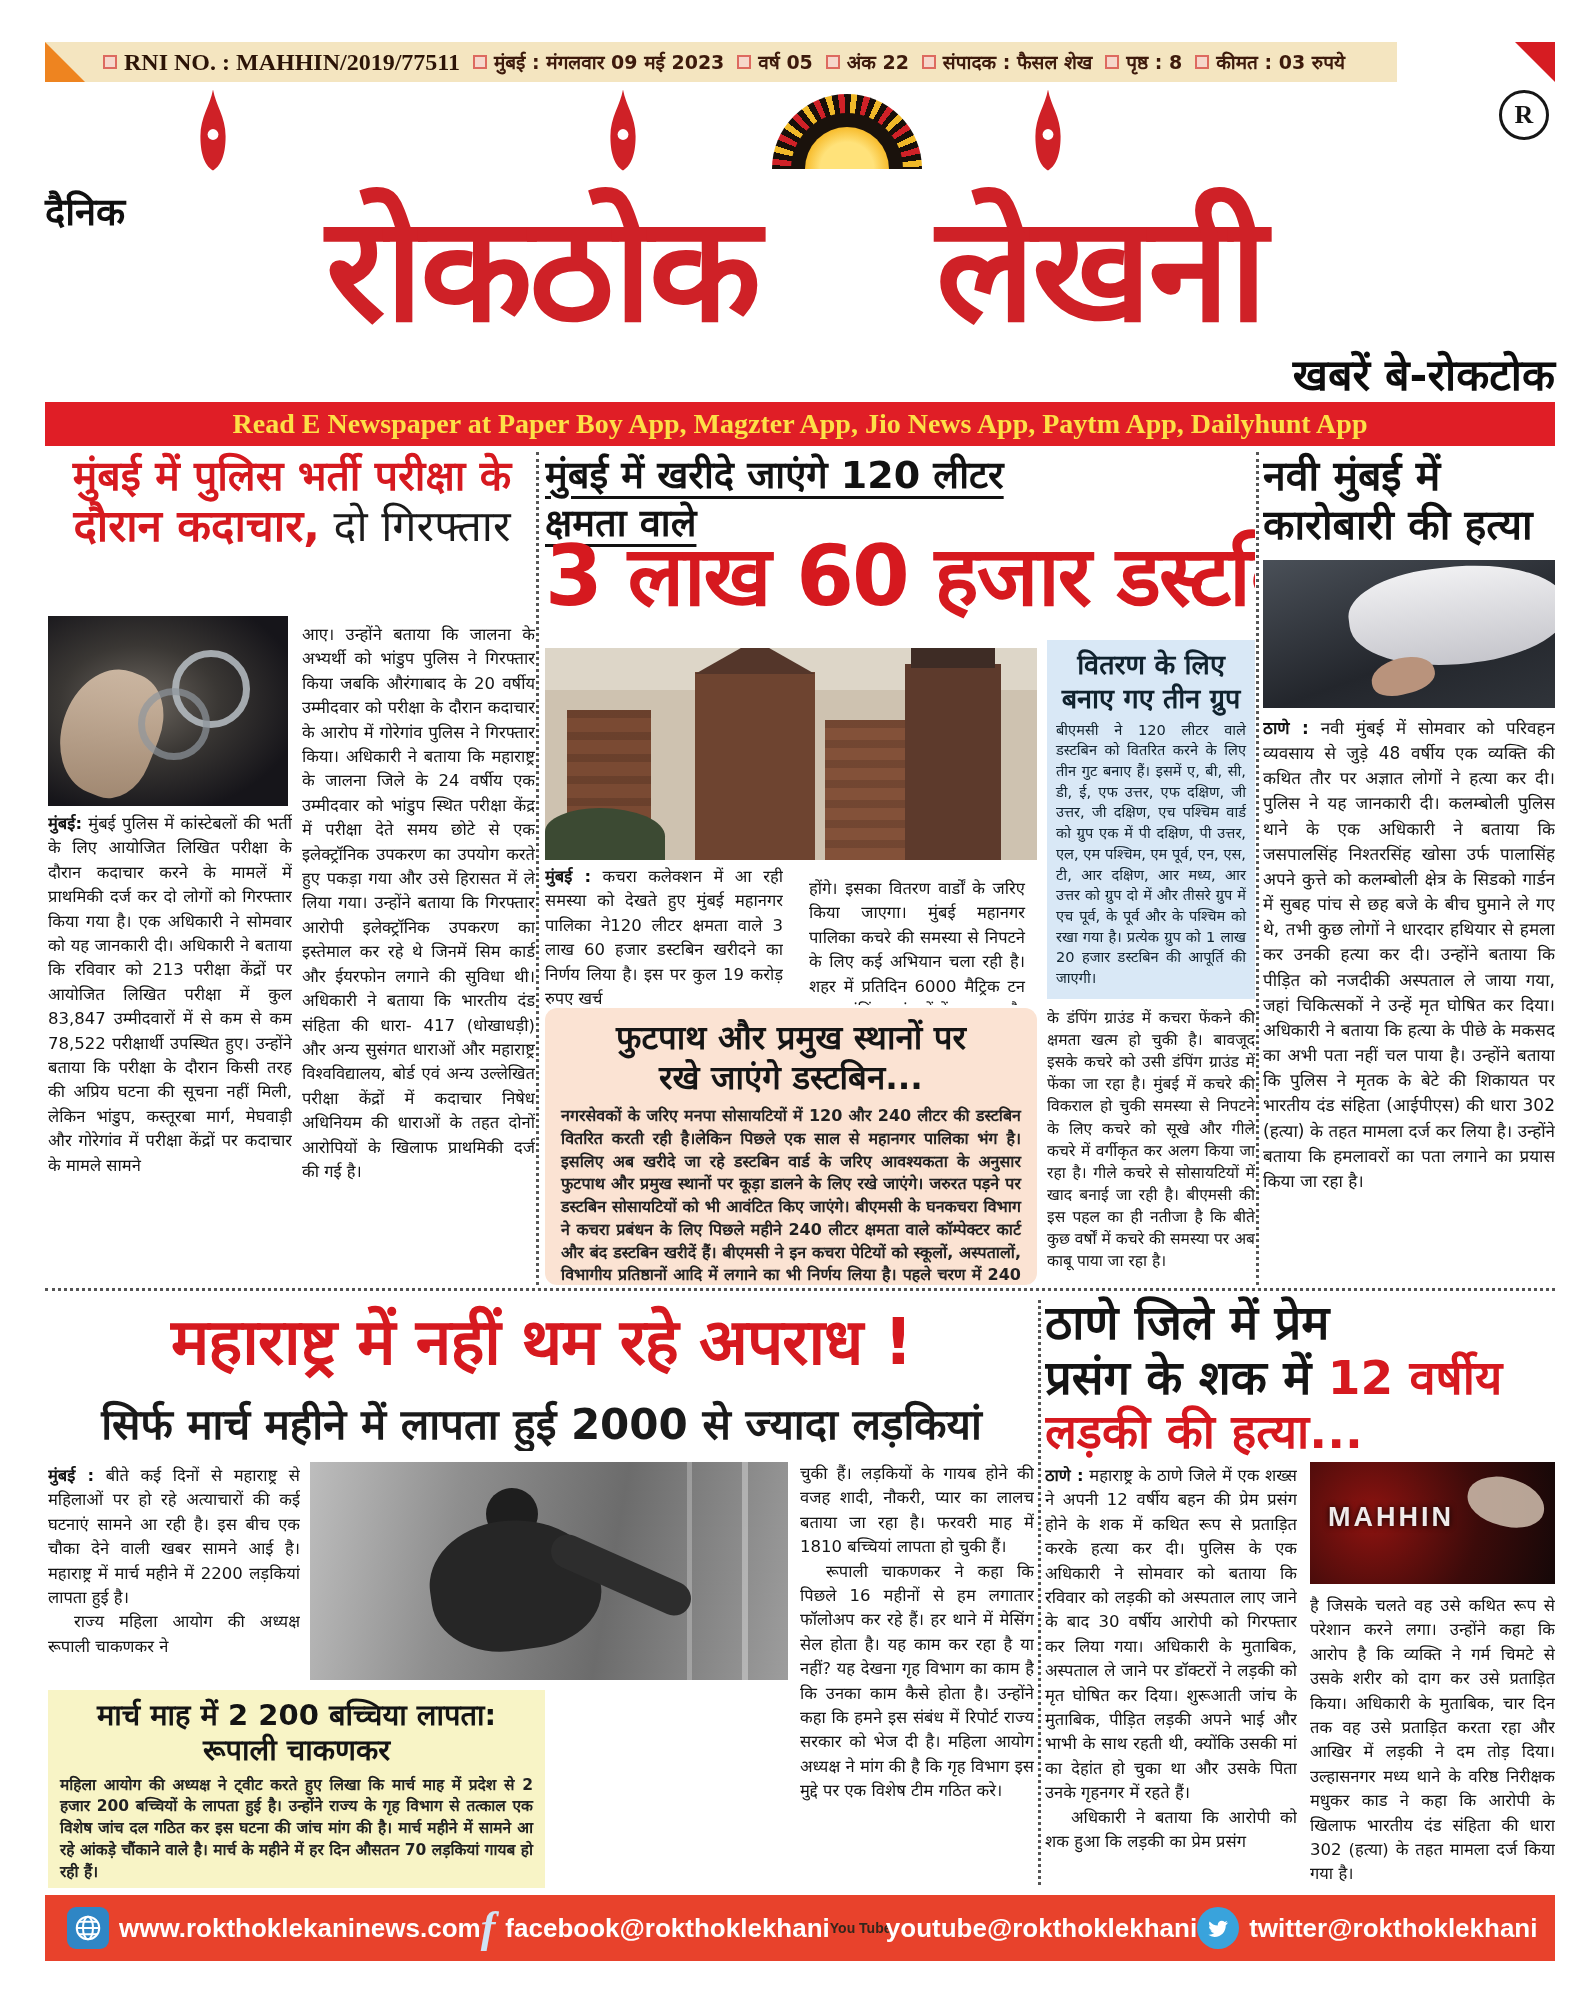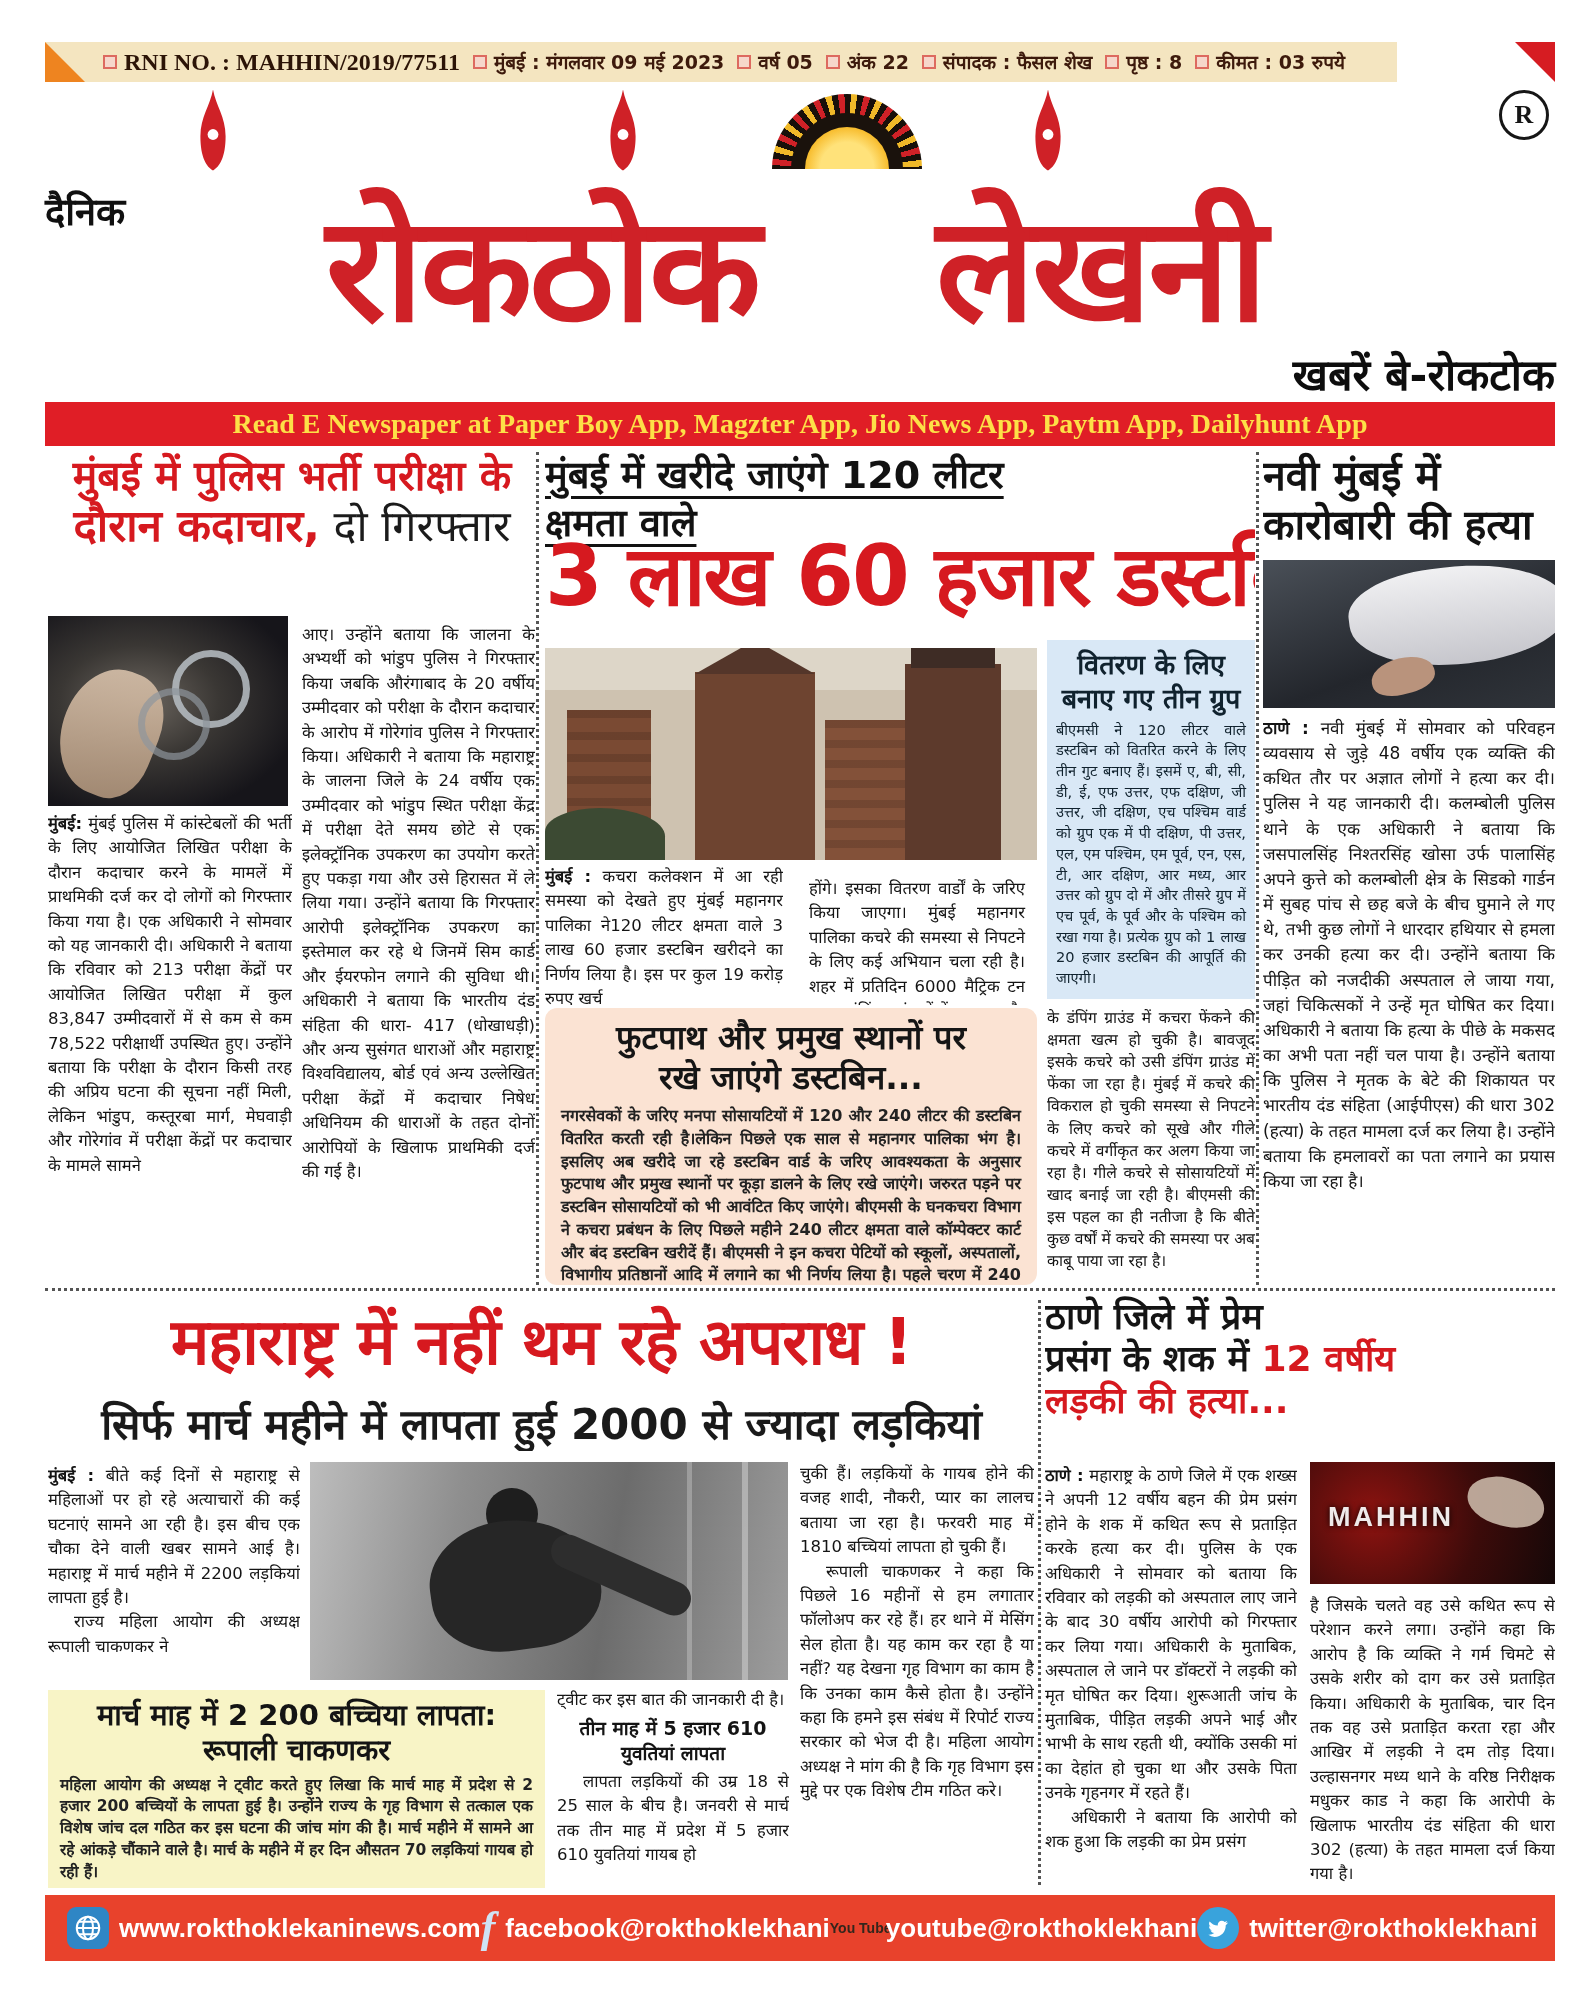--- a/index.html
+++ b/index.html
@@ -95,21 +95,21 @@
   .girl-rail{position:absolute;right:40px;top:0;width:6px;height:100%;background:#d8d8d8;opacity:.5;}
   .girl-rail2{position:absolute;right:96px;top:0;width:5px;height:100%;background:#cfcfcf;opacity:.4;}
   .yellow-box{left:48px;top:1690px;width:497px;height:198px;background:#f8f4c6;padding:8px 12px;box-sizing:border-box;}
   .yellow-title{font-size:29px;font-weight:800;text-align:center;line-height:1.22;color:#141414;}
   .yellow-body{margin-top:6px;font-size:15.5px;line-height:1.4;text-align:justify;font-weight:600;color:#222;}
   .crimes-c2{left:557px;top:1688px;width:232px;height:202px;}
   .c2-sub{font-size:19px;font-weight:800;text-align:center;line-height:1.3;margin:4px 0;}
   .crimes-c3{left:800px;top:1462px;width:234px;height:428px;}
   .para2{text-indent:26px;}
   
-  .thane-head{left:1045px;top:1296px;width:510px;font-size:36px;font-weight:800;line-height:1.16;}
+  .thane-head{left:1045px;top:1296px;width:510px;font-size:47px;font-weight:800;line-height:1.16;}
   .thane-black{color:#141414;}
   .thane-red{color:#d6191f;}
   .thane-c1{left:1045px;top:1464px;width:252px;height:428px;}
   .img-murder{left:1310px;top:1462px;width:245px;height:122px;background:radial-gradient(circle at 25% 45%,#8e1310,#3c0b0a 55%,#150808);}
   .murder-txt{position:absolute;left:18px;top:40px;font-family:"Liberation Sans",sans-serif;font-weight:800;
               font-size:27px;color:#efeaea;letter-spacing:3px;text-shadow:0 0 6px #000;}
   .murder-hand{position:absolute;right:10px;top:16px;width:78px;height:48px;background:#c9b6a6;border-radius:46% 54% 44% 50%;transform:rotate(12deg);opacity:.9;}
   .thane-c2{left:1310px;top:1594px;width:245px;height:296px;}
   
   .footer{position:absolute;left:45px;top:1895px;width:1510px;height:66px;background:#e8422c;display:flex;
@@ -262,28 +262,20 @@
     <div class="girl-rail2"></div>
     <div class="girl-head"></div>
     <div class="girl-body"></div>
     <div class="girl-leg"></div>
   </div>
   <div class="abs yellow-box">
     <div class="yellow-title">मार्च माह में 2 200 बच्चिया लापता:</div>
     <div class="yellow-title">रूपाली चाकणकर</div>
     <div class="yellow-body">महिला आयोग की अध्यक्ष ने ट्वीट करते हुए लिखा कि मार्च माह में प्रदेश से 2 हजार 200 बच्चियों के लापता हुई है। उन्होंने राज्य के गृह विभाग से तत्काल एक विशेष जांच दल गठित कर इस घटना की जांच मांग की है। मार्च महीने में सामने आ रहे आंकड़े चौंकाने वाले है। मार्च के महीने में हर दिन औसतन 70 लड़कियां गायब हो रही हैं।</div>
   </div>
-  <div class="abs body-txt crimes-c2">
-    <p style="margin:0;">ट्वीट  कर इस बात की जानकारी दी है।</p>
-    <div class="c2-sub">
-      <div>तीन माह में 5 हजार 610</div>
-      <div>युवतियां लापता</div>
-    </div>
-    <p style="margin:0;" class="para2">लापता लड़कियों की उम्र 18 से 25 साल के बीच है। जनवरी से मार्च तक तीन माह में प्रदेश में 5 हजार 610 युवतियां गायब हो</p>
-  </div>
   <div class="abs body-txt crimes-c3">
     <p style="margin:0;">चुकी हैं। लड़कियों के गायब होने की वजह शादी, नौकरी, प्यार का लालच बताया जा रहा है। फरवरी माह में 1810 बच्चियां लापता हो चुकी हैं।</p>
     <p style="margin:0;" class="para2">रूपाली चाकणकर ने कहा कि पिछले 16 महीनों से हम लगातार फॉलोअप कर रहे हैं। हर थाने में मेसिंग सेल होता है। यह काम कर रहा है या नहीं? यह देखना गृह विभाग का काम है कि उनका काम कैसे होता है। उन्होंने कहा कि हमने इस संबंध में रिपोर्ट राज्य सरकार को भेज दी है। महिला आयोग अध्यक्ष ने मांग की है कि गृह विभाग इस मुद्दे पर एक विशेष टीम गठित करे।</p>
   </div>
 
   <div class="abs thane-head">
     <div class="thane-black">ठाणे जिले में प्रेम</div>
     <div><span class="thane-black">प्रसंग के शक में </span><span class="thane-red">12 वर्षीय</span></div>
     <div class="thane-red">लड़की की हत्या...</div>
   </div>

